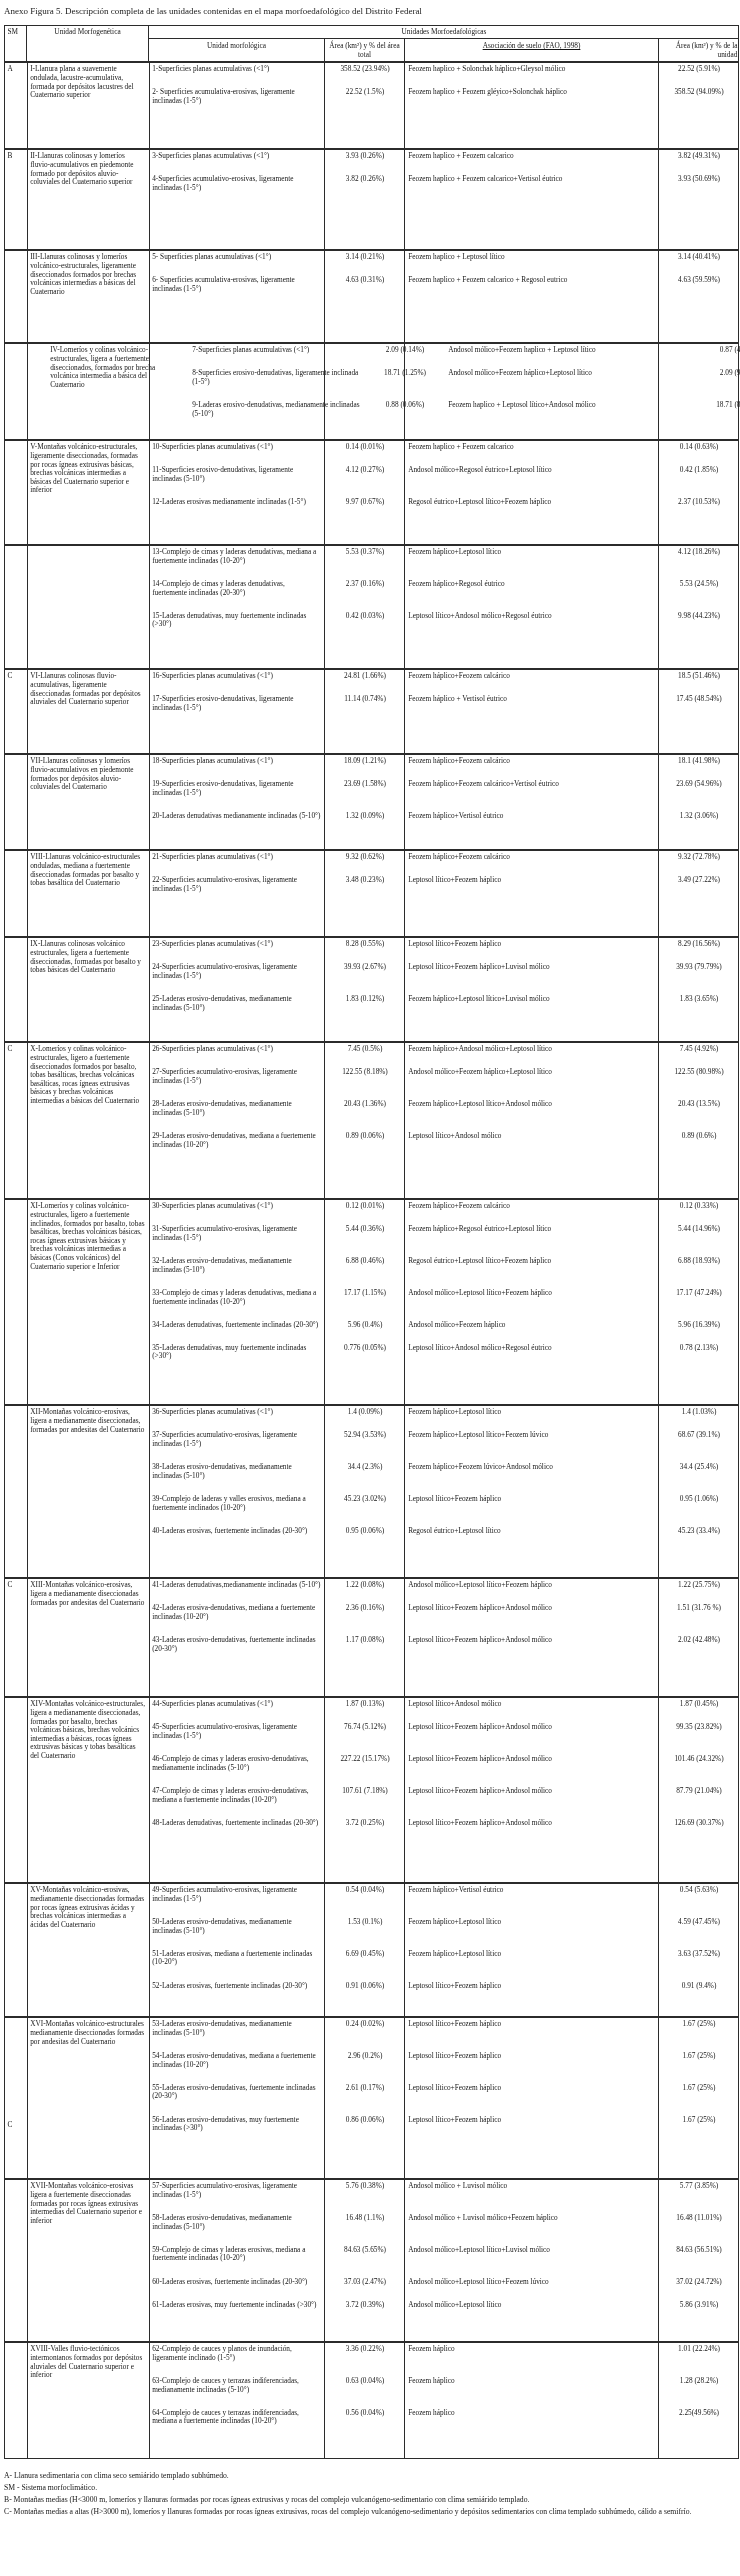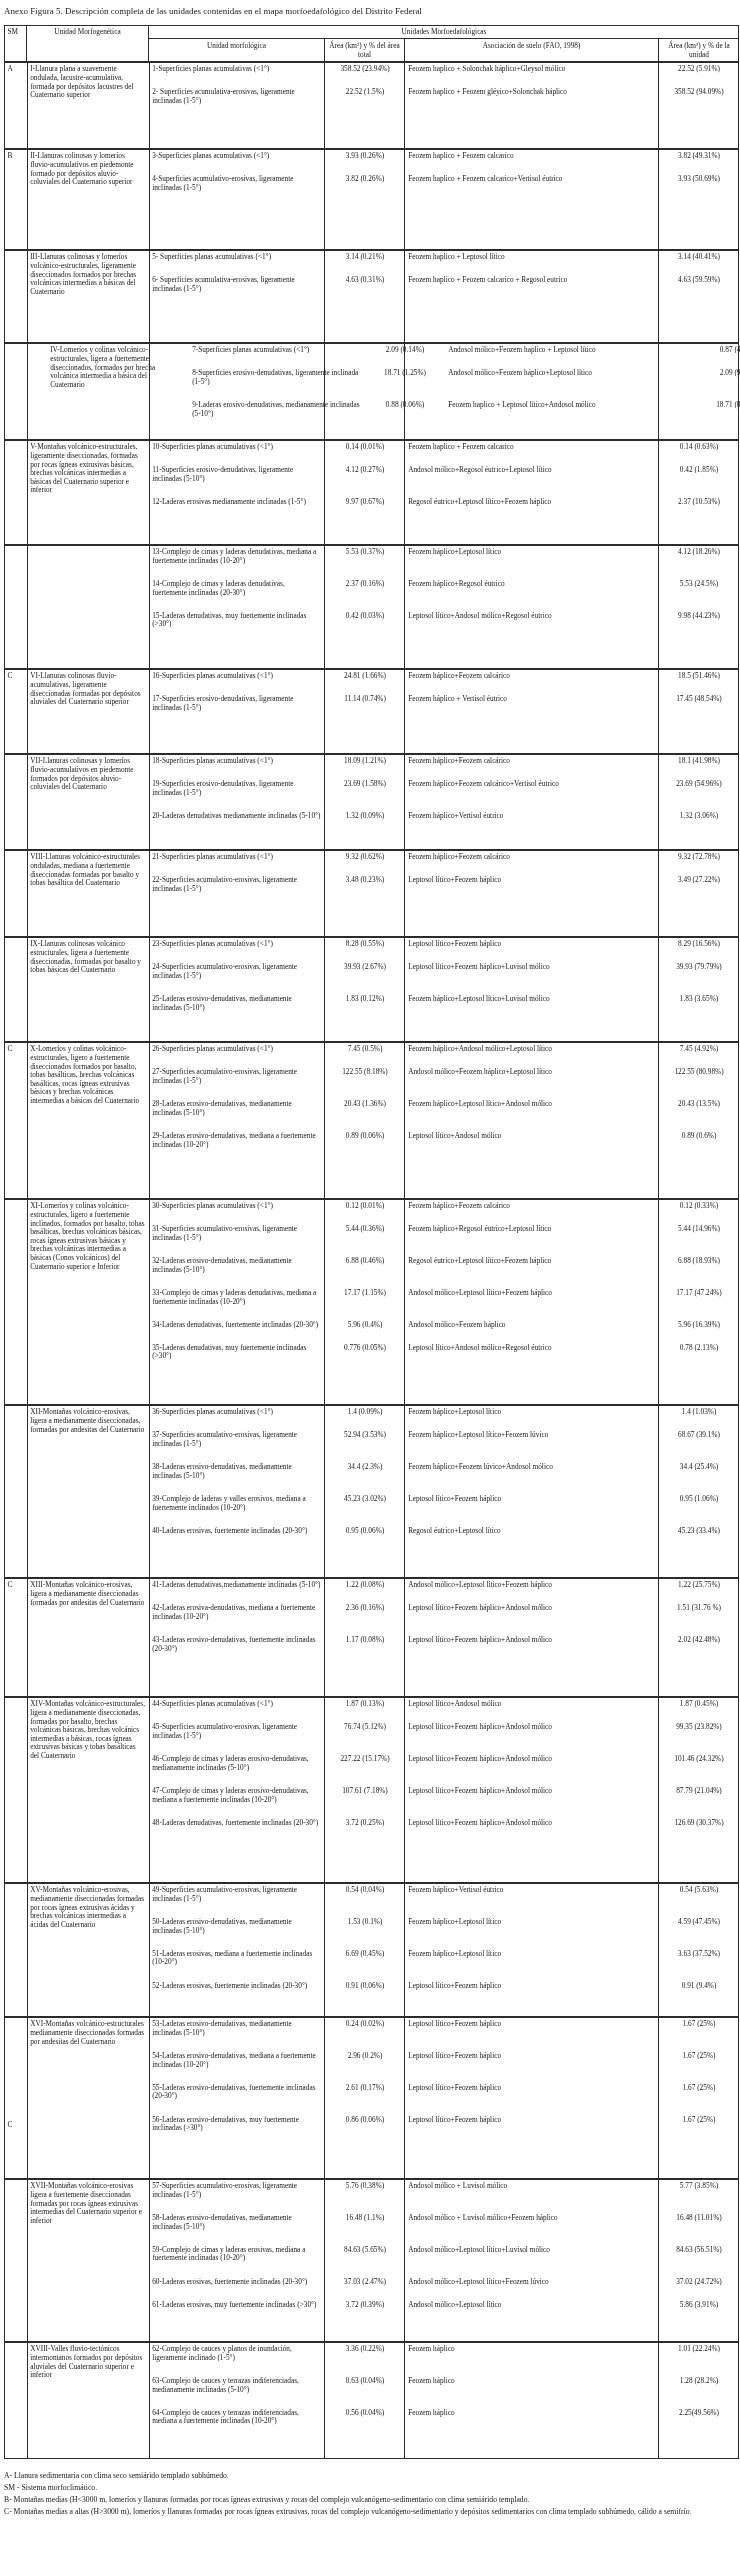--- a/index.html
+++ b/index.html
@@ -22,22 +22,22 @@
     display:grid;
     grid-template-columns:22px 122px 176px 80px 254px 80px;
     border-bottom:2.4px double #2b2b2b;
   }
   .th{box-sizing:border-box;text-align:center;padding:1.6px 1.6px;}
   .th-sm{grid-row:1/3;grid-column:1;border-right:0.8px solid #2b2b2b;text-align:left;padding-left:2.4px;}
   .th-um{grid-row:1/3;grid-column:2;border-right:0.8px solid #2b2b2b;}
   .th-span{grid-row:1;grid-column:3/7;border-bottom:0.8px solid #2b2b2b;}
   .th-morph{grid-row:2;grid-column:3;border-right:0.8px solid #2b2b2b;padding-top:3.2px;}
   .th-atot{grid-row:2;grid-column:4;border-right:0.8px solid #2b2b2b;padding-top:3.2px;}
-  .th-soil{grid-row:2;grid-column:5;border-right:0.8px solid #2b2b2b;padding-top:3.2px;}
-  .th-aunit{grid-row:2;grid-column:6;padding-top:3.2px;}
+  .th-soil{grid-row:2;grid-column:5;border-right:0.8px solid #2b2b2b;padding-top:3.2px;text-decoration:underline;}
+  .th-aunit{grid-row:2;grid-column:6;padding-top:3.2px;text-align:right;}
   
   .band{
     position:relative;display:flex;align-items:stretch;
     border-top:2.4px double #2b2b2b;box-sizing:border-box;
   }
   .band:first-child{border-top:none;}
   .vline{position:absolute;top:0;bottom:0;width:0.8px;background:#2b2b2b;}
   .c-sm{
     width:22px;flex:0 0 22px;box-sizing:border-box;
     padding:1.6px 0 0 2.4px;display:flex;flex-direction:column;

